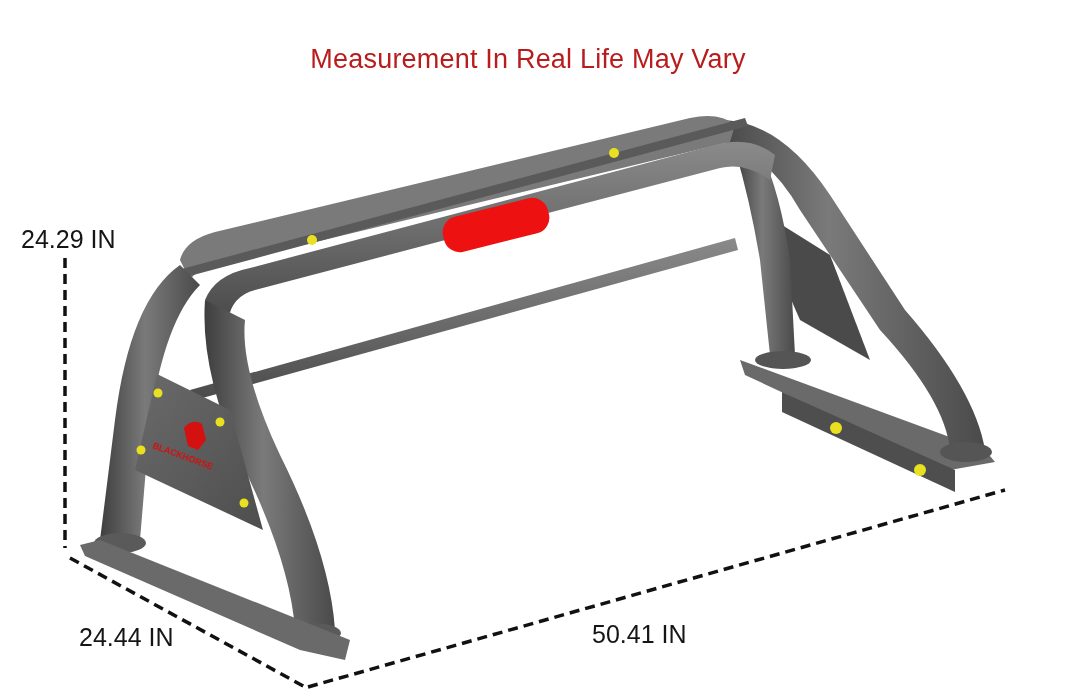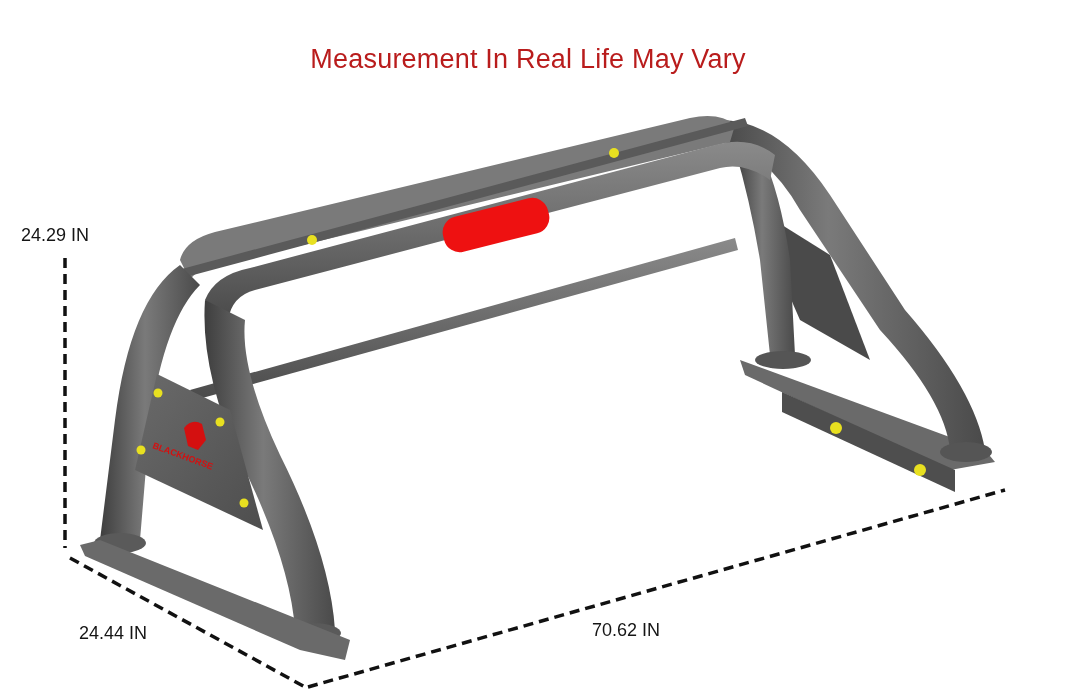--- a/index.html
+++ b/index.html
@@ -1,32 +1,32 @@
 <!DOCTYPE html>
 <html><head>
 <meta charset="utf-8">
 <style>
   html, body { margin: 0; padding: 0; background: #ffffff; }
   body { width: 1080px; height: 698px; position: relative; overflow: hidden;
          font-family: "Liberation Sans", "DejaVu Sans", sans-serif; color: #111; }
   .title { position: absolute; left: 0; width: 1056px; top: 44px; text-align: center;
            font-size: 27px; letter-spacing: 0.2px; color: #b91c1c; }
-  .dim { position: absolute; font-size: 18px; color: #151515; white-space: nowrap; }
+  .dim { position: absolute; font-size: 25px; color: #151515; white-space: nowrap; }
   .dim-height { left: 21px; top: 225px; }
   .dim-depth  { left: 79px; top: 623px; }
   .dim-width  { left: 592px; top: 620px; }
   svg.drawing { position: absolute; left: 0; top: 0; }
 </style>
 </head>
 <body>
 
 <div class="title">Measurement In Real Life May Vary</div>
 <div class="dim dim-height">24.29 IN</div>
 <div class="dim dim-depth">24.44 IN</div>
-<div class="dim dim-width">70.62 IN</div>
+<div class="dim dim-width">50.41 IN</div>
 
 <svg class="drawing" width="1080" height="698" viewBox="0 0 1080 698">
   <defs>
     <linearGradient id="tubeV" x1="0" y1="0" x2="1" y2="0">
       <stop offset="0" stop-color="#3e3e3e"></stop>
       <stop offset="0.45" stop-color="#7a7a7a"></stop>
       <stop offset="1" stop-color="#4a4a4a"></stop>
     </linearGradient>
     <linearGradient id="tubeH" x1="0" y1="0" x2="0" y2="1">
       <stop offset="0" stop-color="#8a8a8a"></stop>

